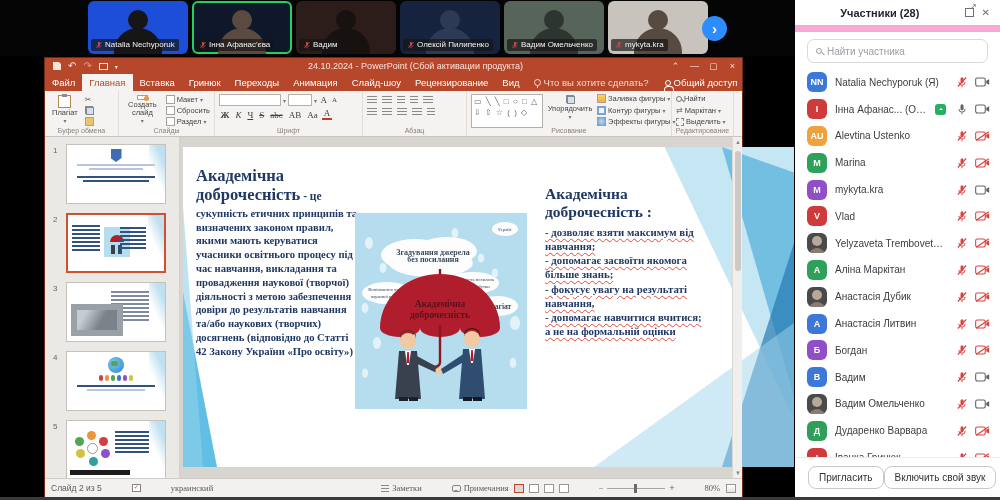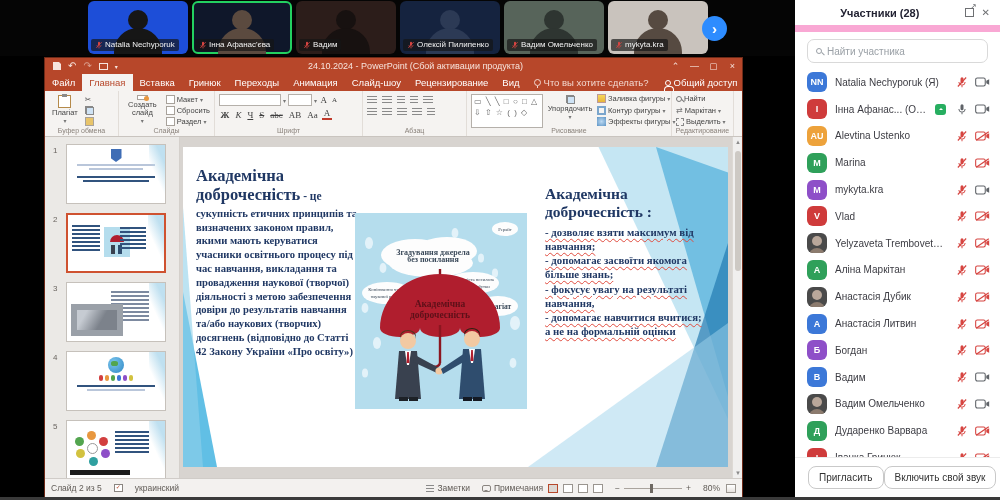--- a/index.html
+++ b/index.html
@@ -83,21 +83,21 @@
   .globe { width:16px; height:16px; border-radius:50%; background:radial-gradient(circle at 35% 35%,#7cc7ee,#2f86c4); margin:5px auto 2px; position:relative; }
   .globe:after { content:""; position:absolute; left:3px; top:4px; width:7px; height:5px; background:#53a54f; border-radius:40%; }
   .dotrow { display:flex; justify-content:center; gap:2px; }
   .dotrow i { width:4px; height:6px; border-radius:2px; }
   .cluster { position:absolute; left:6px; top:8px; width:40px; height:40px; }
   .cluster i { position:absolute; width:9px; height:9px; border-radius:50%; }
   .thumb-darkbar { position:absolute; left:3px; bottom:4px; width:60px; height:5px; background:#1c1c1c; }
 
   
   #slide-bg { position:absolute; left:135px; top:79px; right:10px; bottom:19px; background:#d8d4d0; }
-  #slide { position:absolute; left:138px; top:89px; width:545px; height:320px; background:#fff; overflow:hidden; font-family:"Liberation Serif",serif; }
+  #slide { position:absolute; left:138px; top:89px; width:611px; height:320px; background:#fff; overflow:hidden; font-family:"Liberation Serif",serif; }
   .deco { position:absolute; pointer-events:none; }
   #deco-r1 { right:0; top:0; width:185px; height:100%; background:#bfe3f2; clip-path:polygon(100% 0,30% 0,100% 85%); opacity:.9; }
   #deco-r2 { right:0; top:0; width:160px; height:100%; background:#2e9fd4; clip-path:polygon(100% 8%,55% 0,100% 78%); opacity:.55; }
   #deco-r3 { right:0; top:0; width:120px; height:100%; background:#1b74ad; clip-path:polygon(100% 30%,40% 100%,100% 100%); opacity:.65; }
   #deco-r4 { right:0; top:0; width:200px; height:100%; background:#9fd4ec; clip-path:polygon(100% 55%,0 100%,100% 100%); opacity:.5; }
   #deco-l1 { left:0; bottom:0; width:34px; height:175px; background:#45b4e0; clip-path:polygon(0 0,0 100%,100% 100%); opacity:.85; }
   #deco-l2 { left:0; bottom:0; width:20px; height:260px; background:#8fd0ea; clip-path:polygon(0 0,0 100%,100% 100%); opacity:.6; }
   .s-left { position:absolute; left:13px; top:20px; width:162px; color:#203864; }
   .s-title { font-size:16.5px; font-weight:bold; line-height:1.15; }
   .s-title-suffix { font-size:11.5px; }
@@ -106,21 +106,21 @@
   .s-rtitle { font-size:15.5px; font-weight:bold; line-height:1.15; margin-bottom:4px; }
   .s-rlist div { font-size:10.8px; font-weight:bold; line-height:1.32; text-decoration:underline; text-decoration-style:wavy; text-decoration-color:#e04b3f; text-decoration-thickness:.8px; text-underline-offset:2px; }
   #illo { position:absolute; left:172px; top:66px; }
 
   
   #ppt-scroll { position:absolute; right:0; top:79px; width:10px; bottom:19px; background:#f0efee; border-left:1px solid #ddd9d4; }
   #ppt-scroll .arr { position:absolute; left:0; width:10px; height:10px; color:#8a8a8a; font-size:6px; text-align:center; line-height:10px; }
   #ppt-scroll .thumbb { position:absolute; left:2px; top:14px; width:6px; height:120px; background:#cdc9c4; border-radius:3px; }
   #ppt-status { position:absolute; left:0; right:0; bottom:0; height:19px; background:#f3f1ef; border-top:1px solid #d0ccc8; display:flex; align-items:center; font-size:8.5px; color:#605b56; padding:0 6px; }
   #ppt-status .grow { flex:1; }
-  .st-item { display:flex; align-items:center; gap:3px; margin-left:12px; white-space:nowrap; }
+  .st-item { display:flex; align-items:center; gap:3px; margin-left:30px; white-space:nowrap;font-family:Liberation Serif, serif; }
   .bookc { width:9px; height:8px; border:1px solid #8a8580; background:#fff; position:relative; }
   .bookc:after { content:"✓"; position:absolute; left:1px; top:-2px; font-size:6px; color:#b7472a; }
   .bubble { width:9px; height:7px; border:1px solid #8a8580; border-radius:2px; position:relative; }
   .bubble:after { content:""; position:absolute; left:1px; bottom:-3px; border:2px solid transparent; border-top-color:#8a8580; }
   .view-ic { width:10px; height:9px; border:1px solid #9a958f; background:#fff; margin-left:5px; }
   .view-ic.cur { background:#dcd7d2; border-color:#b7472a; }
   .zoom-track { width:58px; height:1px; background:#aaa49e; margin:0 4px; position:relative; }
   .zoom-thumb { position:absolute; left:45%; top:-4px; width:3px; height:9px; background:#6e6963; }
   .fit-ic { width:10px; height:9px; border:1px solid #9a958f; margin-left:6px; background:linear-gradient(#fff,#e7e3df); }
 

